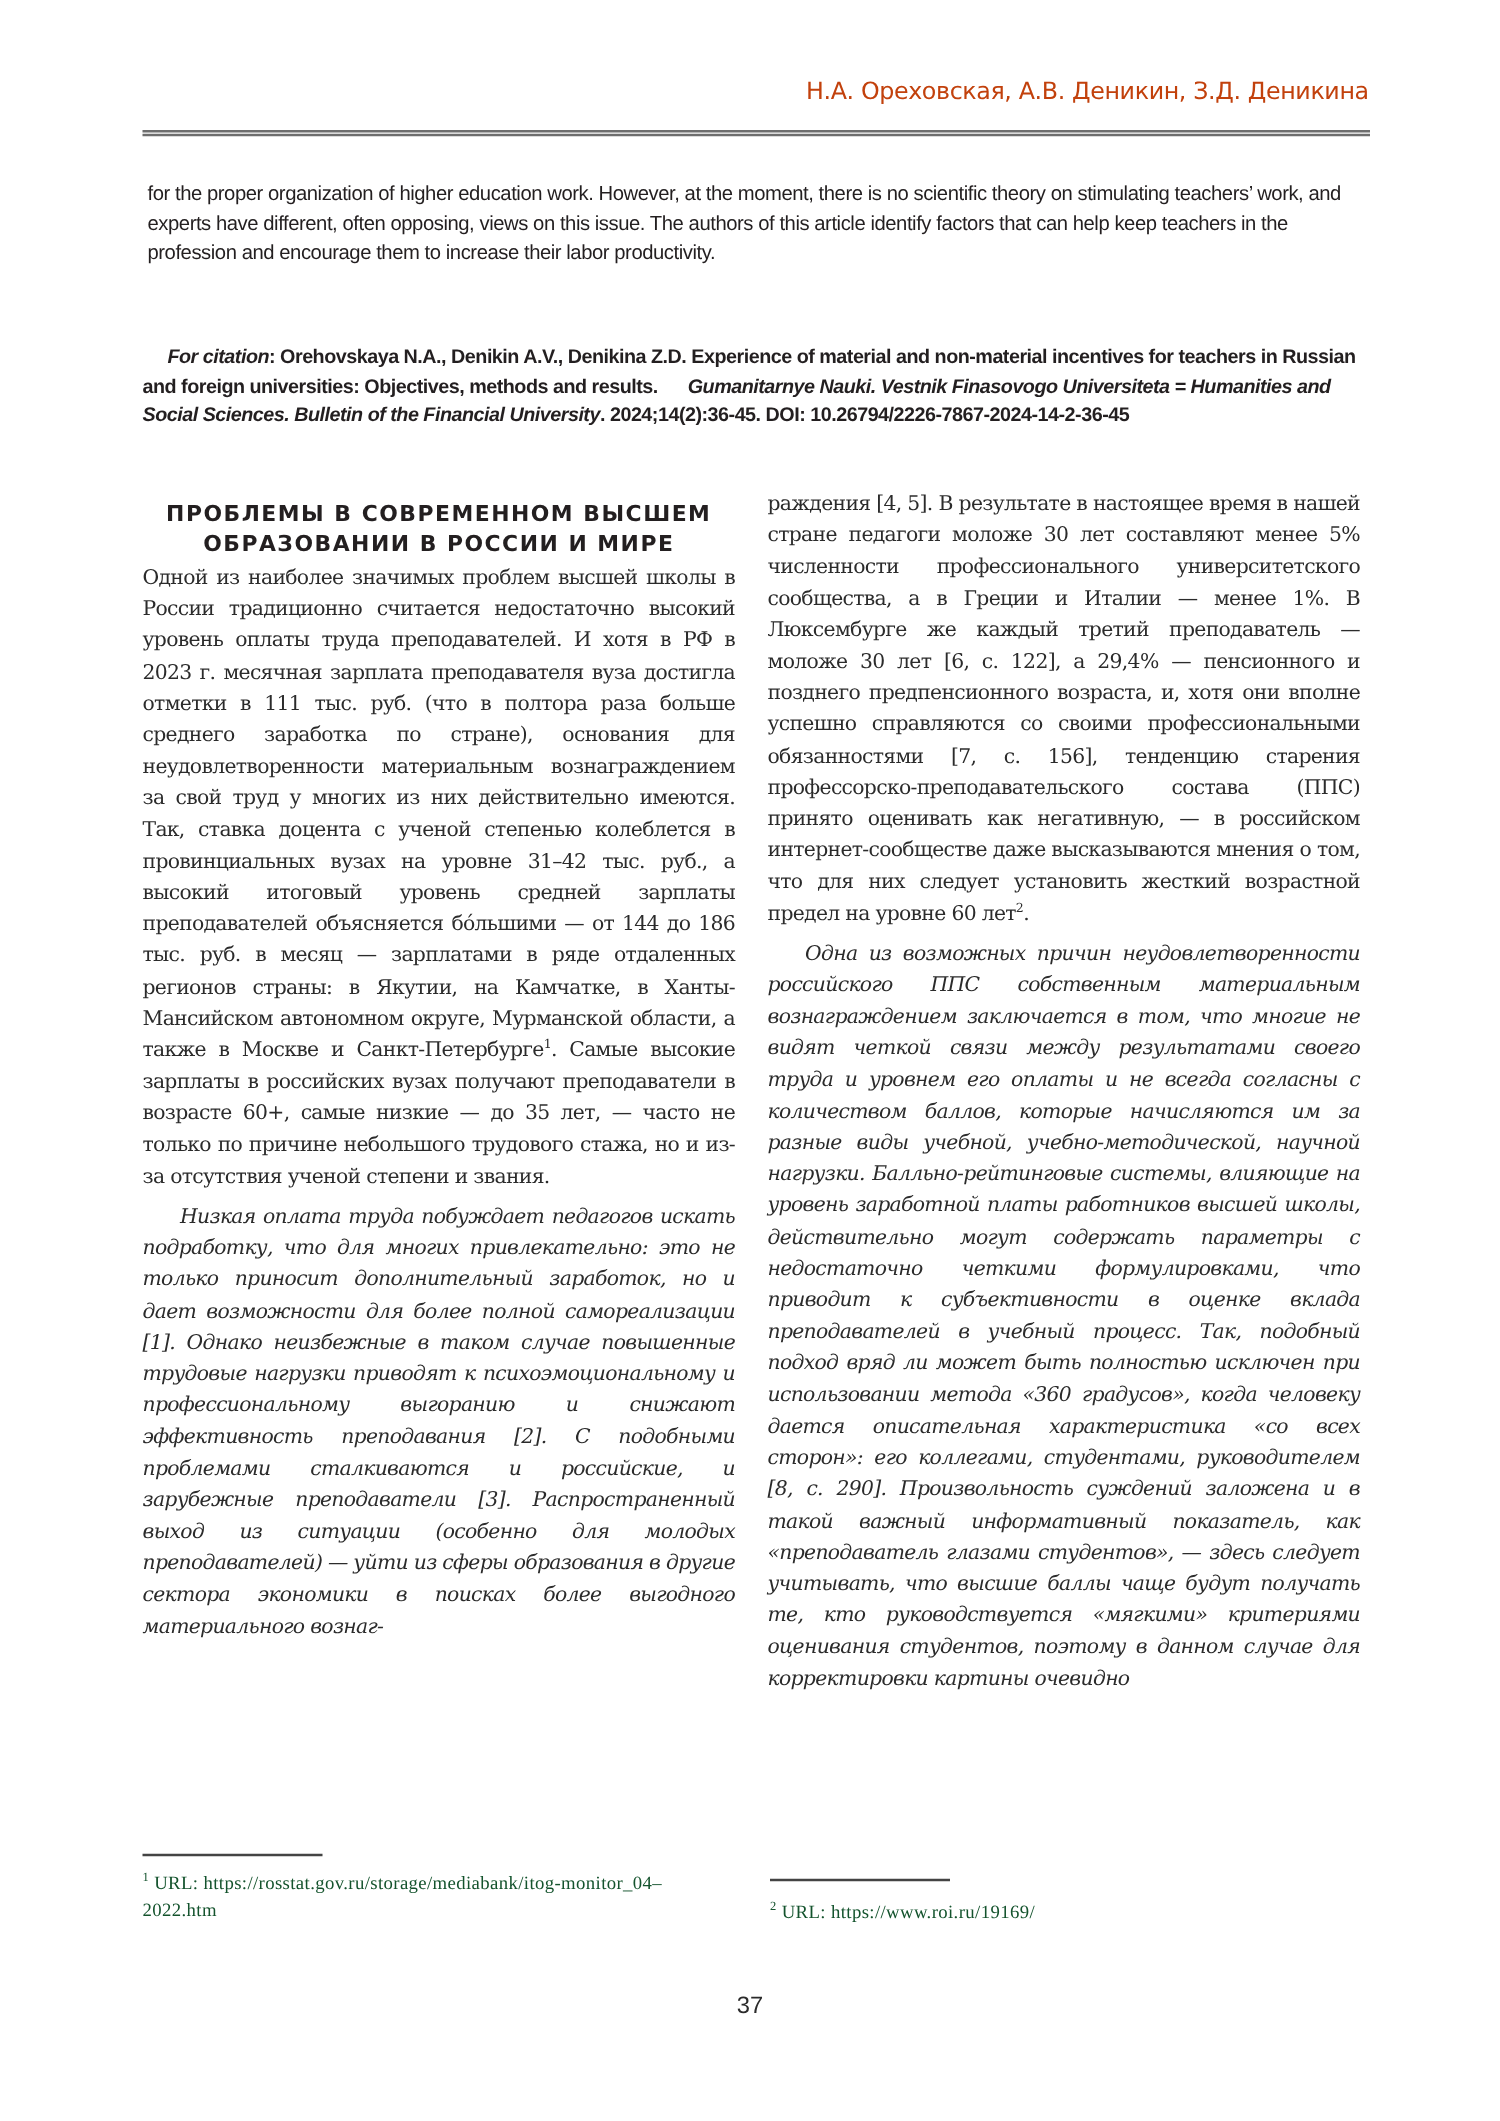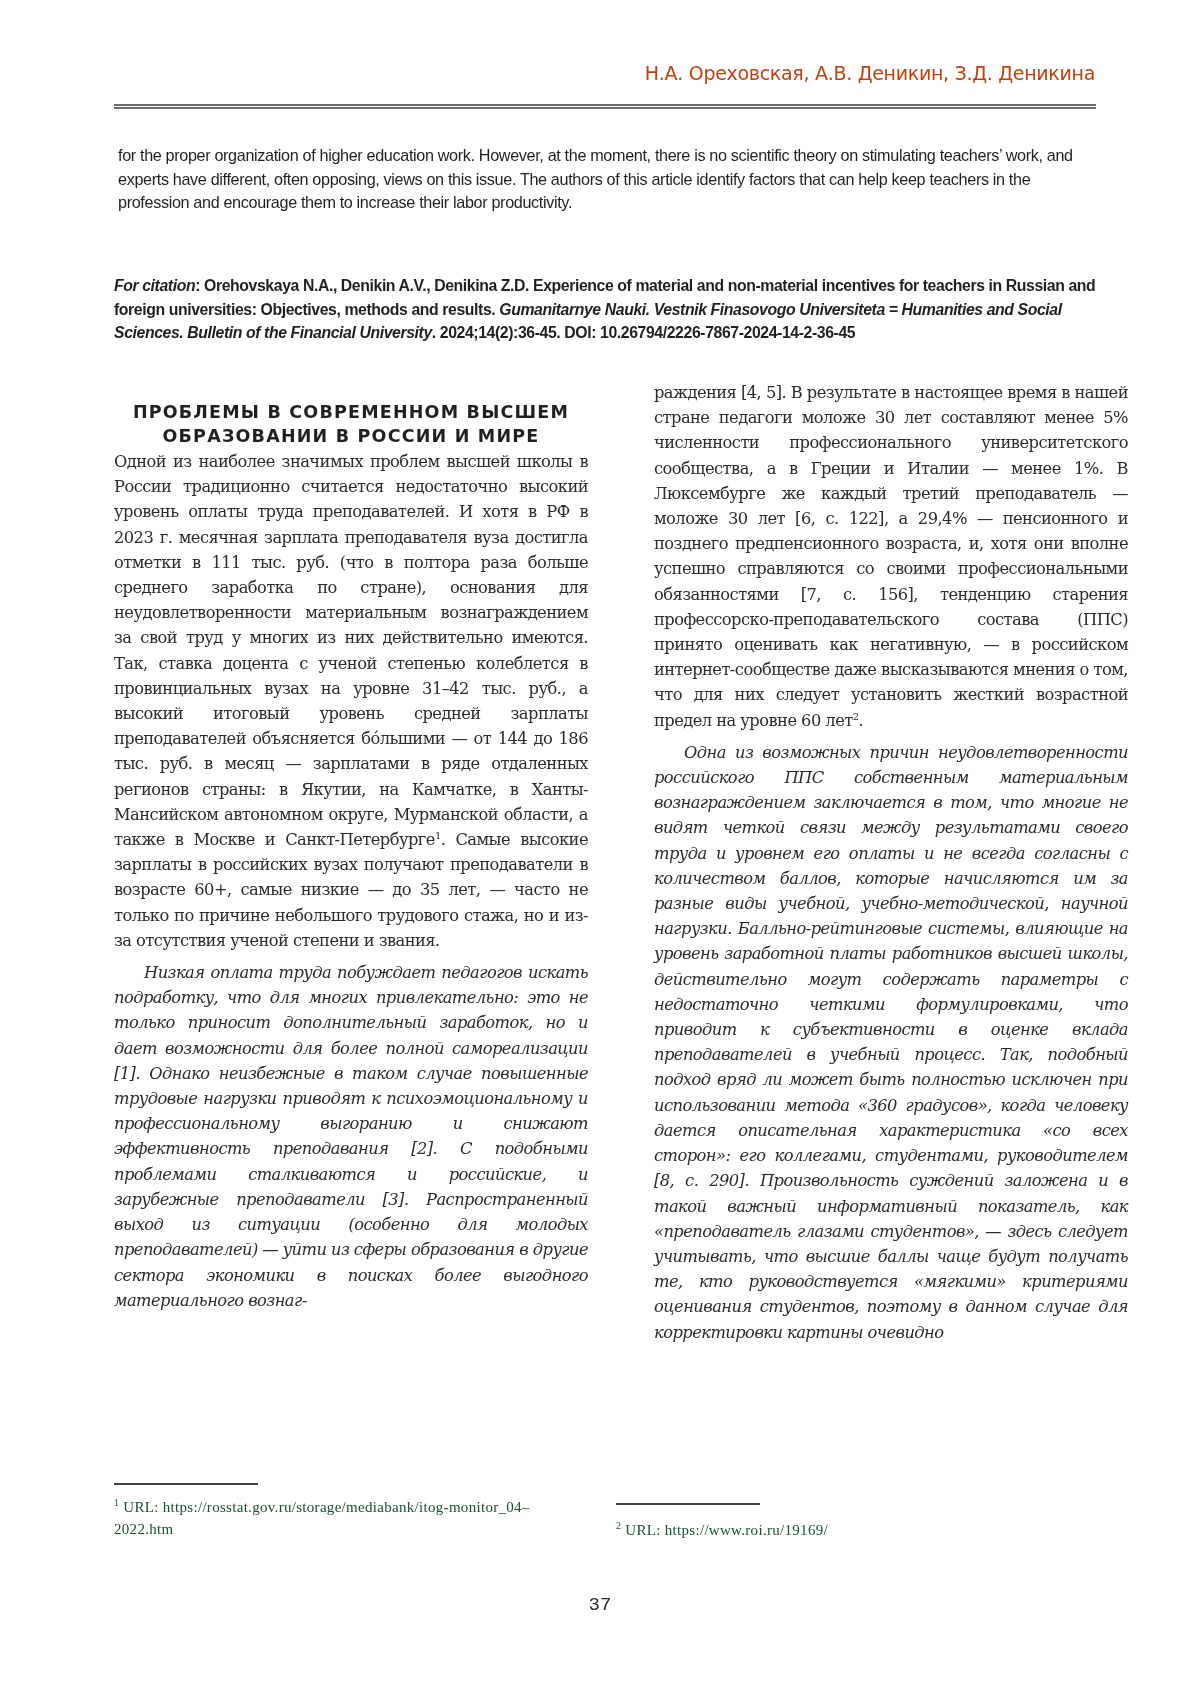--- a/index.html
+++ b/index.html
@@ -4,31 +4,31 @@
 <style>
   html, body { margin:0; padding:0; background:#ffffff; }
   body { width:1200px; height:1697px; position:relative; overflow:hidden; color:#231f20; }
   .header-authors { position:absolute; right:105px; top:62px; font-family:"DejaVu Sans", sans-serif; font-size:19px; color:#c2410c; letter-spacing:-0.3px; }
   .header-rule { position:absolute; left:114px; right:104px; top:104px; height:5px; border-top:2px solid #6d6d6d; border-bottom:2px solid #6d6d6d; box-sizing:border-box; }
   .abstract { position:absolute; left:114px; top:140px; width:980px; font-family:"Liberation Sans", sans-serif; font-size:16.2px; line-height:23.5px; color:#231f20; letter-spacing:-0.35px; }
   .abstract p { margin:4px; }
   .kw-label { font-weight:bold; font-style:italic; }
   .kw-line { line-height:26px; }
   .citation { position:absolute; left:114px; top:274px; width:986px; font-family:"Liberation Sans", sans-serif; font-weight:bold; font-size:15.8px; line-height:23.5px; letter-spacing:-0.4px; }
-  .citation .it { font-style:italic; }
+  .citation .it { font-style:italic;margin-left:20px; }
   .col { position:absolute; top:400px; width:474px; font-family:"DejaVu Serif", serif; font-size:16.3px; line-height:25.2px; color:#2b2b2b; text-align:justify; letter-spacing:-0.55px; }
   .col-left { left:114px; }
-  .col-right { left:614px; top:380px;margin-left:40px; }
+  .col-right { left:614px; top:390px; }
   .section-title { font-family:"DejaVu Sans", sans-serif; font-weight:bold; font-size:17.5px; line-height:24px; text-align:center; letter-spacing:1.2px; margin:0 0 1px 0; color:#231f20; }
   .col p { margin:0 0 7px 0; }
   .indent { text-indent:30px;font-style:italic; }
   sup { font-size:10px; line-height:0; }
   .fn-rule { position:absolute; height:2px; background:#444; width:144px; }
   .fn { position:absolute; font-family:"Liberation Serif", serif; font-size:15px; line-height:22px; color:#14532d; letter-spacing:0.3px; }
-  .page-number { position:absolute; left:0; right:0; top:1594px; text-align:center; font-family:Liberation Mono, monospace; font-size:19px; color:#2b2b2b; }
+  .page-number { position:absolute; left:0; right:0; top:1594px; text-align:center; font-family:Liberation Sans, sans-serif; font-size:19px; color:#2b2b2b; }
 </style>
 </head>
 <body>
 
 <div class="header-authors">Н.А. Ореховская, А.В. Деникин, З.Д. Деникина</div>
 <div class="header-rule"></div>
 
 <div class="abstract">
   <p>for the proper organization of higher education work. However, at the moment, there is no scientific theory on stimulating teachers’ work, and experts have different, often opposing, views on this issue. The authors of this article identify factors that can help keep teachers in the profession and encourage them to increase their labor productivity.</p>
 </div>

